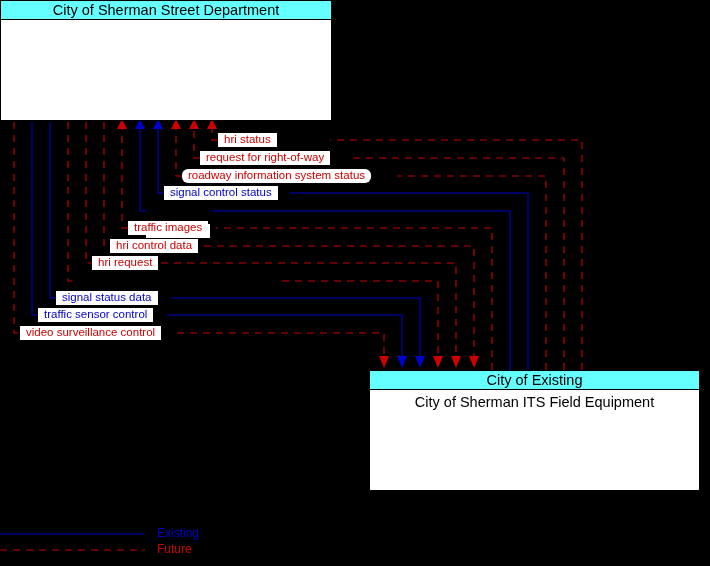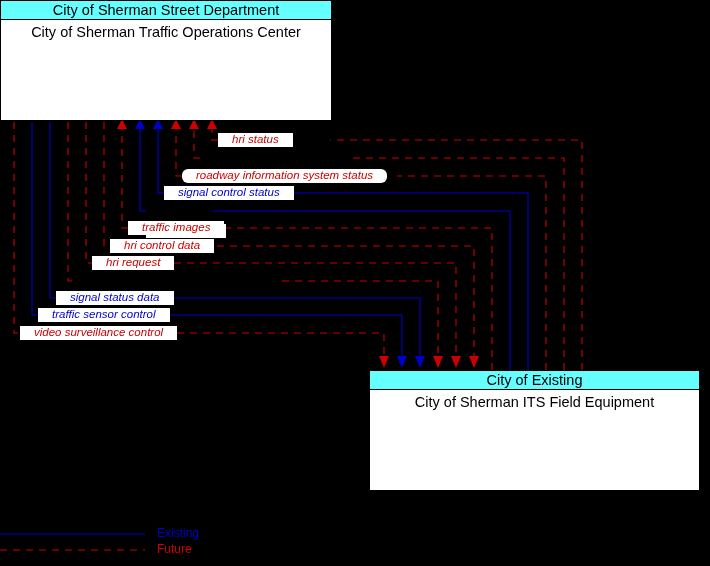--- a/index.html
+++ b/index.html
@@ -44,24 +44,23 @@
     color: #000000;
     padding: 3px 2px 0 2px;
     line-height: 19px;
   }
   .flow-label {
     position: absolute;
     background: #ffffff;
     font-size: 11.5px;
     line-height: 13px;
     white-space: nowrap;
-    padding: 0 14px;
+    padding: 0 6px;
     box-sizing: border-box;
     height: 14px;
-    font-style: italic;
   }
   .flow-existing { color: #0000cc; }
   .flow-future   { color: #cc0000; }
 
   .legend {
     position: absolute;
     font-size: 12px;
     white-space: nowrap;
   }
   .legend-existing { color: #0000cc; }
@@ -168,30 +167,30 @@
     <g>
       <line x1="0" y1="534" x2="145" y2="534" class="edge-existing" stroke-dasharray="0"></line>
     </g>
     <g>
       <line x1="0" y1="550" x2="145" y2="550" class="edge-future"></line>
     </g>
   </svg>
 
   <div class="box" style="left:0px; top:0px; width:332px; height:121px;">
     <div class="box-header">City of Sherman Street Department</div>
-    <div class="box-title">City of Sherman Traffic Operations Center</div>
   </div>
 
   <div class="box" style="left:369px; top:370px; width:331px; height:121px;">
     <div class="box-header">City of Existing</div>
     <div class="box-title">City of Sherman ITS Field Equipment</div>
   </div>
 
   <div class="flow-label flow-future" style="left:218px; top:133px;">hri status</div>
 
+  <div class="flow-label flow-future" style="left:200px; top:151px;">request for right-of-way</div>
 
   <div class="flow-label flow-future" style="left:182px; top:169px;border-radius:6px;">roadway information system status</div>
 
   <div class="flow-label flow-existing" style="left:164px; top:186px;">signal control status</div>
 
   <div class="flow-label flow-existing" style="left:146px; top:204px;margin-top:20px;">traffic flow</div>
 
   <div class="flow-label flow-future" style="left:128px; top:221px;">traffic images</div>
 
   <div class="flow-label flow-future" style="left:110px; top:239px;">hri control data</div>

